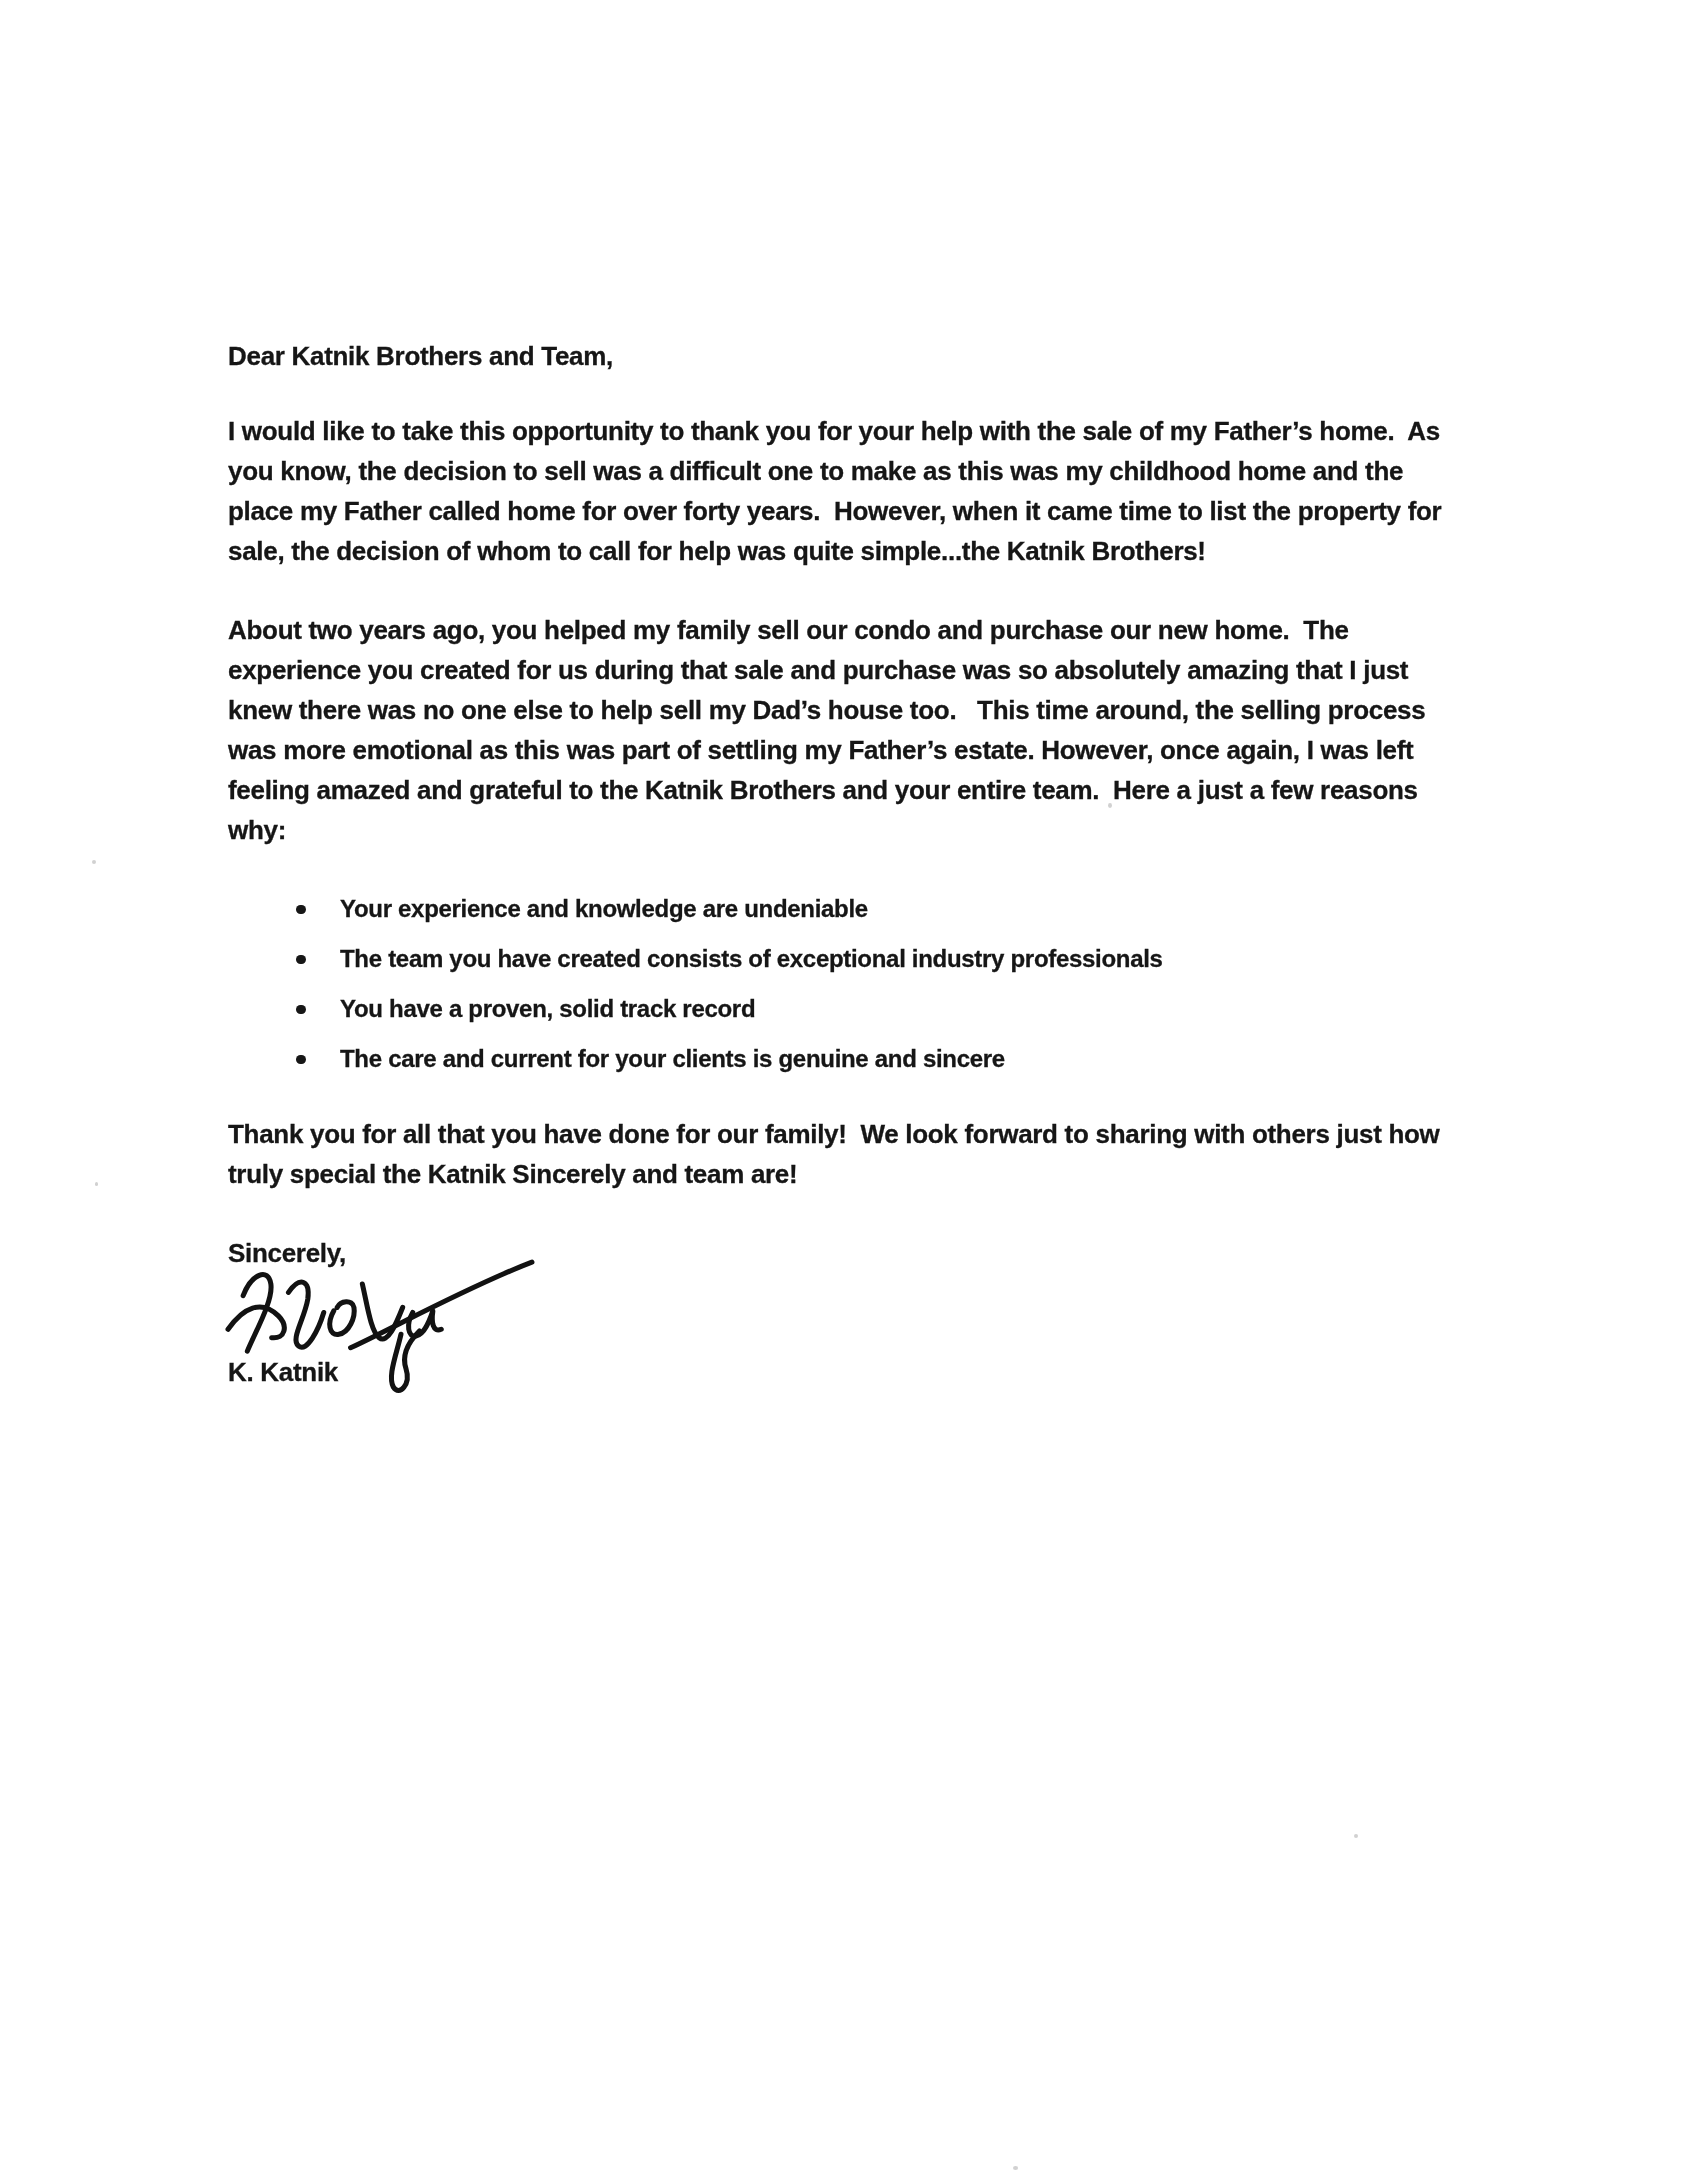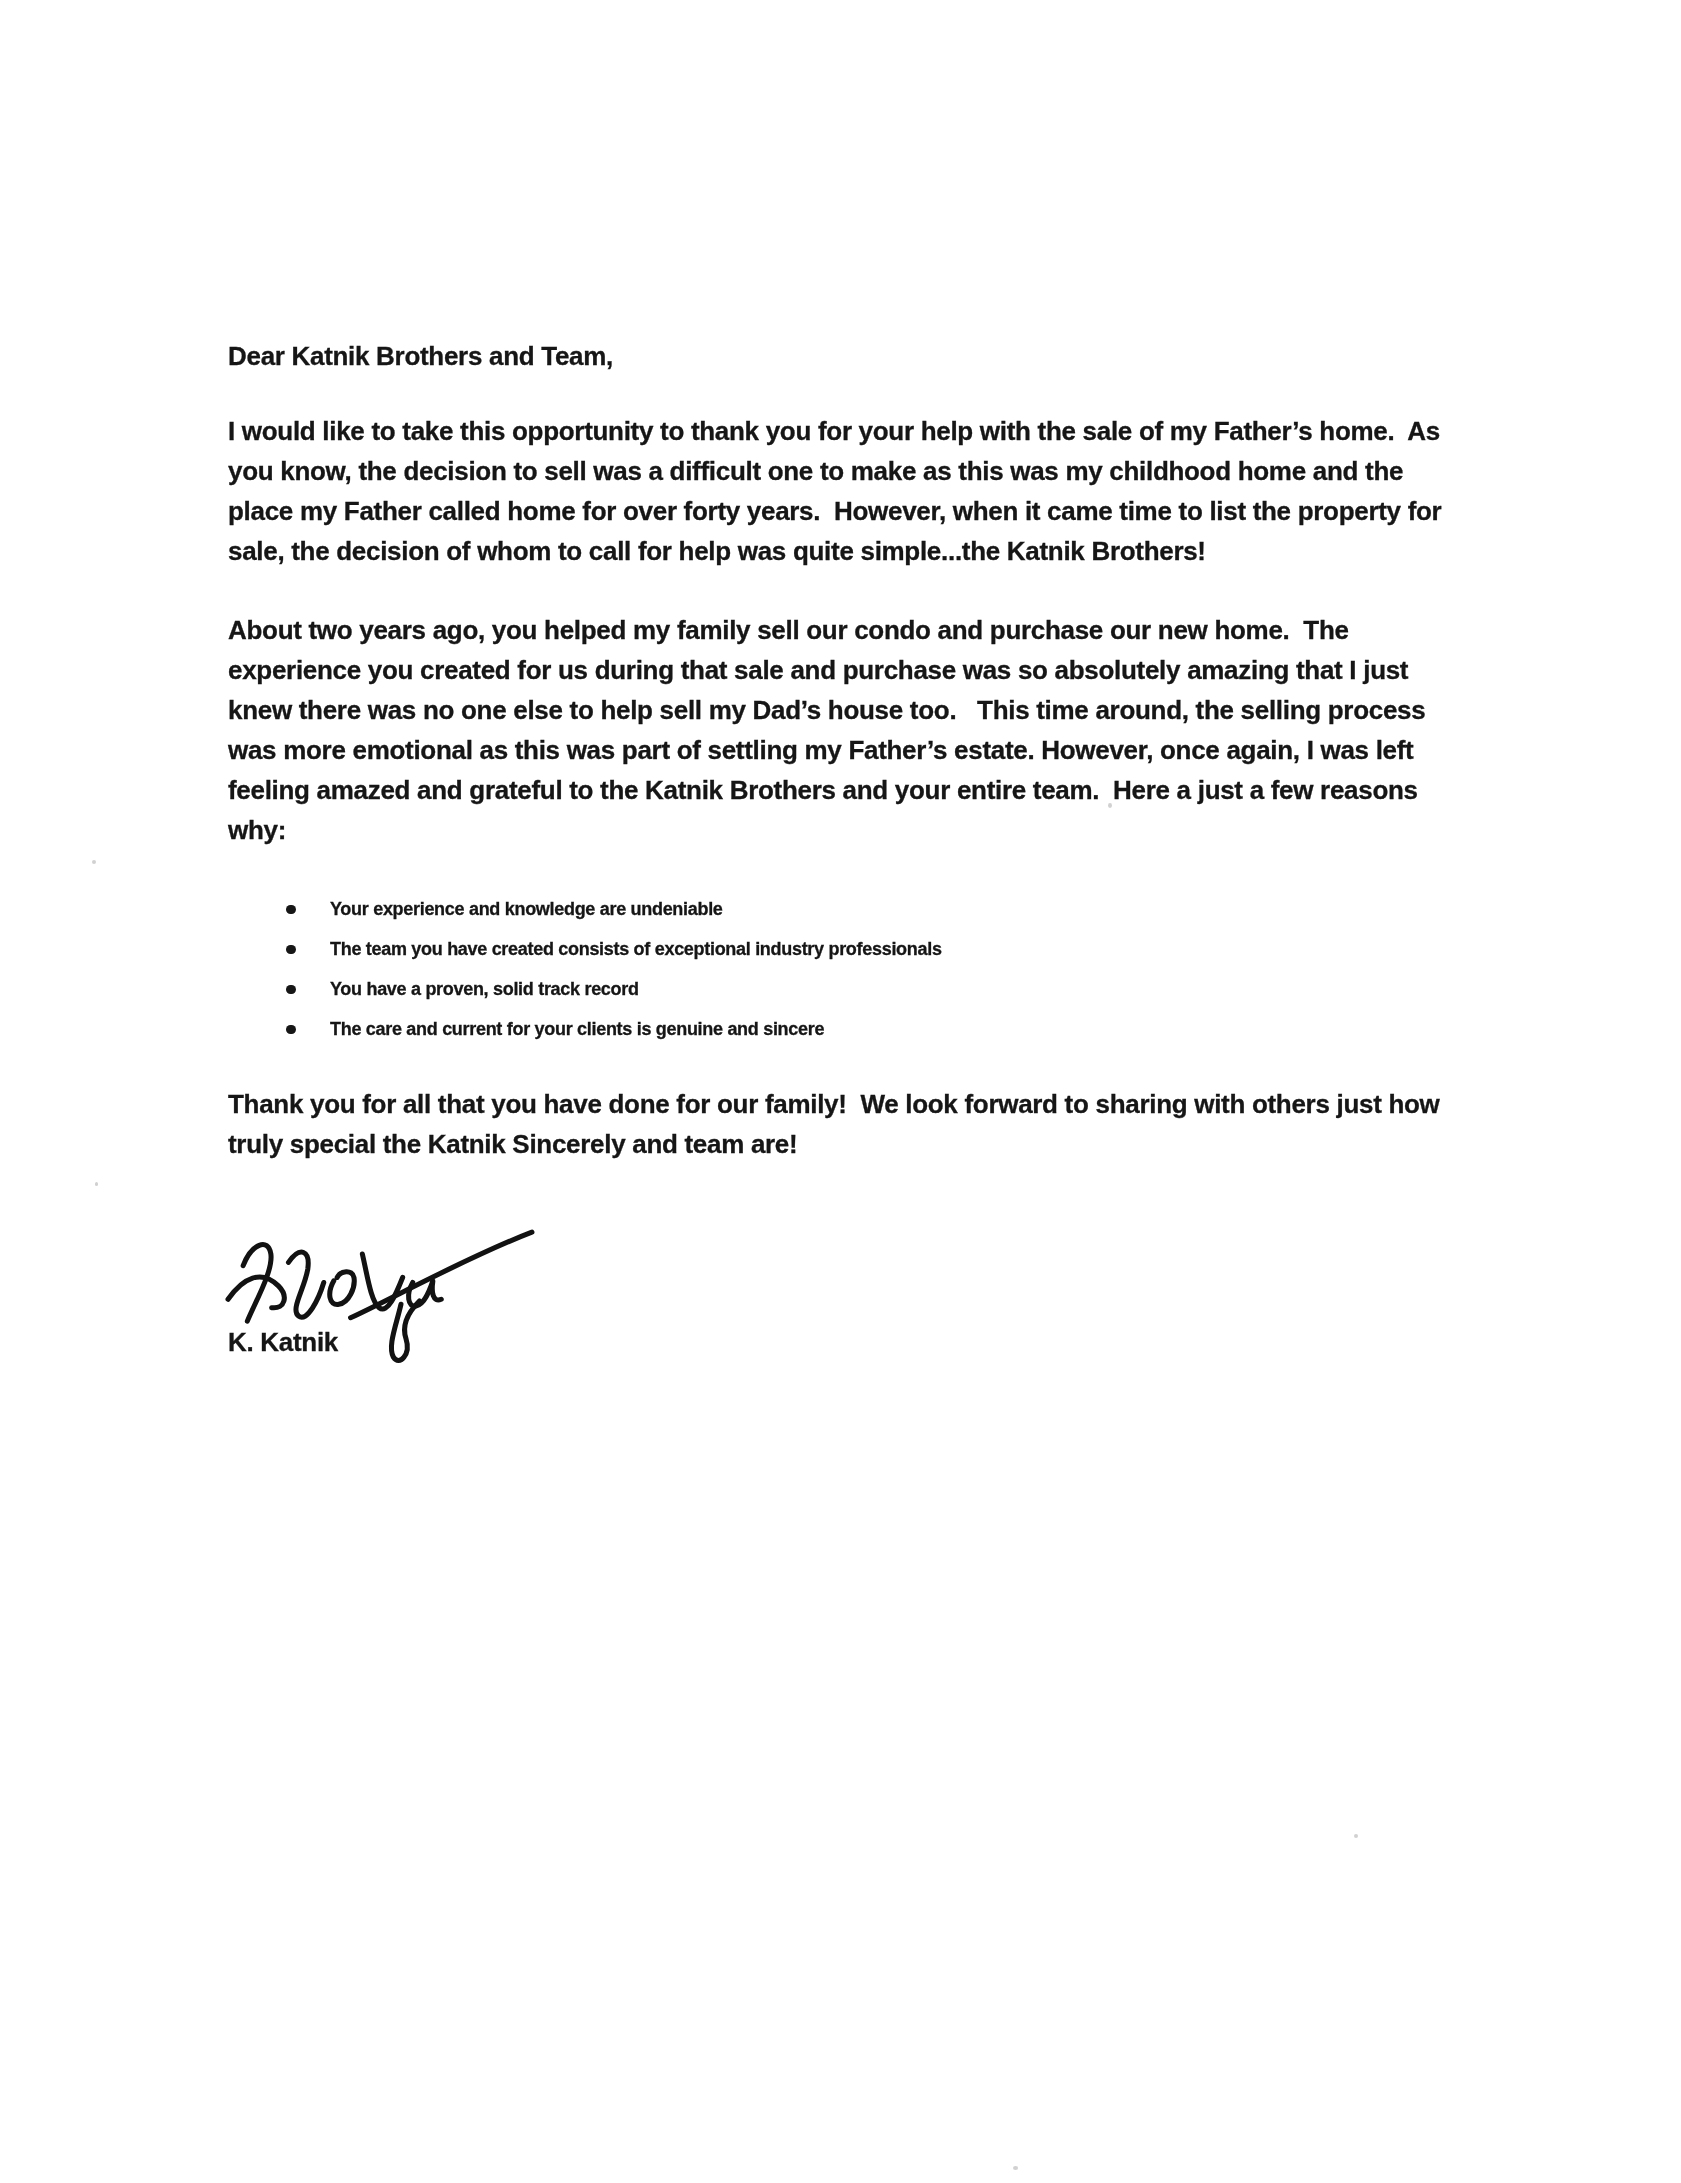--- a/index.html
+++ b/index.html
@@ -32,26 +32,26 @@
     -webkit-text-stroke: 0.3px #161616;
   }
   .salutation { margin-bottom: 35px; }
   ul.bullet-list {
     list-style: none;
     margin: 0 0 35px 0;
     padding: 0 0 0 55px;
   }
   ul.bullet-list li {
     position: relative;
-    font-size: 18px;
+    font-size: 24px;
     font-weight: 600;
     line-height: 40px;
     letter-spacing: -0.3px;
     padding-left: 47px;
-    margin: 0;
+    margin: 10px;
     -webkit-text-stroke: 0.3px #161616;
   }
   ul.bullet-list li::before {
     content: "";
     position: absolute;
     left: 3.4px;
     top: 16px;
     width: 9.2px;
     height: 9.2px;
     border-radius: 50%;
@@ -109,20 +109,21 @@
       <li>Your experience and knowledge are undeniable</li>
       <li>The team you have created consists of exceptional industry professionals</li>
       <li>You have a proven, solid track record</li>
       <li>The care and current for your clients is genuine and sincere</li>
     </ul>
 
 
     <p class="para">Thank you for all that you have done for our family!  We look forward to sharing with others just how truly special the Katnik Sincerely and team are!</p>
 
     <div class="signature-block">
+      <p class="line closing">Sincerely,</p>
 
       <svg class="signature-svg" viewBox="0 0 380 175" aria-label="handwritten signature">
         <path d="M24,52 C34,26 54,18 57,38 C60,58 38,96 29,118"></path>
         <path d="M6,92 C24,66 46,56 66,76 C78,88 74,104 58,102"></path>
         <path d="M78,48 C92,28 104,34 101,56 C97,80 80,104 90,112 C100,120 114,92 120,72"></path>
         <path d="M132,70 C124,84 126,100 138,98 C150,96 158,78 156,66 C154,56 140,58 136,66"></path>
         <path d="M166,38 C172,64 176,94 186,102 C196,110 206,86 214,66"></path>
         <path d="M226,72 C218,86 220,102 230,100 C240,98 246,82 250,70 C248,84 250,96 260,92"></path>
         <path d="M212,98 C206,124 196,148 203,161 C210,172 224,158 218,139 C213,124 220,108 234,94"></path>
         <path d="M152,114 C200,92 290,42 368,12"></path>

